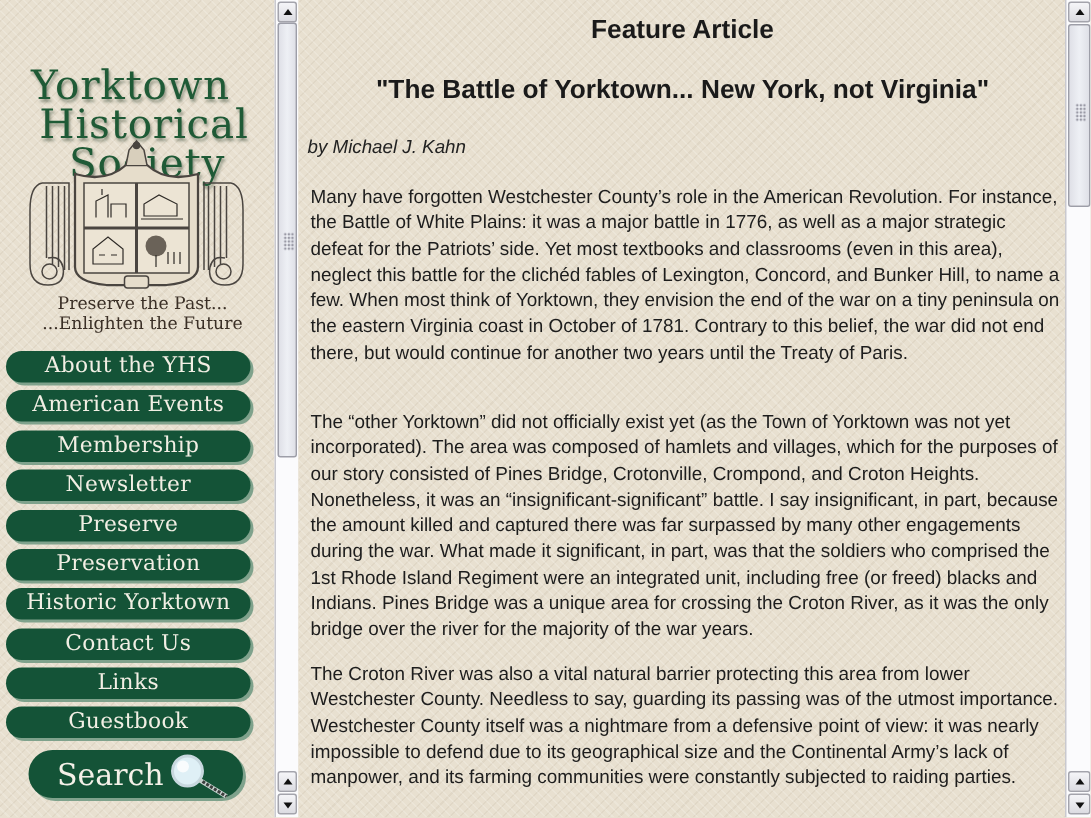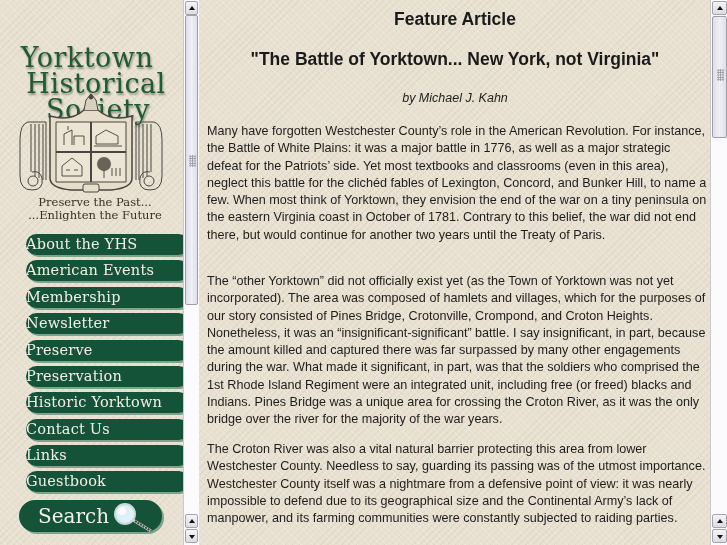--- a/index.html
+++ b/index.html
@@ -27,24 +27,24 @@
   #logo-title .l1 { display:block; margin-left:-10px;margin-top:43px; }
   #logo-title .l2 { display:block; margin-left:8px; }
   #logo-title .l3 { display:block; margin-left:12px; }
   #seal { position:absolute; left:16px; top:90px; width:150px; height:108px; }
   #tagline {
     position:absolute; left:12px; top:196px; width:166px; text-align:center;
     font-family:"DejaVu Serif", "Liberation Serif", serif;
     font-size:11.5px; line-height:13px; color:#3a2f26;
   }
   .nav-btn {
-    position:absolute; left:26px; width:163px; height:21px;
+    position:absolute; left:4px; width:163px; height:21px;
     background:#145337; border-radius:11px;
     box-shadow:2px 2px 0 #7fa28c;
-    color:#f2efe4; 
+    color:#f2efe4; text-align:center;
     font-family:"DejaVu Serif", "Liberation Serif", serif;
     font-size:14.5px; line-height:21px; letter-spacing:0.2px;
     cursor:pointer; white-space:nowrap;
   }
   .search-btn {
     position:absolute; left:19px; top:500px; width:143px; height:32px;
     background:#145337; border-radius:16px; box-shadow:2px 2px 0 #7fa28c;
     color:#f4f1e8; font-family:"DejaVu Serif","Liberation Serif",serif;
     font-size:20px; line-height:32px; cursor:pointer;
   }
@@ -60,21 +60,21 @@
   .sb-thumb { position:absolute; left:1px; width:13px; background:linear-gradient(90deg,#dfe0e7,#eef0f5 50%,#dfe0e7); border:1px solid #9d9ea8; border-radius:2px; box-sizing:border-box; cursor:pointer; }
   .grip { position:absolute; left:3px; width:7px; height:12px;
     background-image:radial-gradient(circle, #9a9aa6 0.8px, transparent 1px);
     background-size:2.4px 2.4px; }
 
   
   #main-frame { position:absolute; left:199px; top:0; width:511px; height:545px; overflow:hidden; }
   #article { position:absolute; left:6px; top:0; width:500px; color:#1a1a1a; }
   .h-feature { position:absolute; top:9px; left:0; width:500px; text-align:center; font-weight:bold; font-size:17.5px; }
   .h-title { position:absolute; top:49px; left:0; width:500px; text-align:center; font-weight:bold; font-size:17.5px; }
-  .byline { position:absolute; top:91px; left:0; width:500px; text-align:center; font-style:italic; font-size:12.5px; color:#222; }
+  .byline { position:absolute; top:91px; left:0; width:500px; font-style:italic; font-size:12.5px; color:#222; }
   .para { position:absolute; left:0; width:500px; font-size:12.6px; line-height:17.3px; color:#1d1d1d; margin:2px; }
 </style>
 </head>
 <body>
 
 <div id="left-frame" class="paper">
   <div id="logo-title">
     <span class="l1">Yorktown</span>
     <span class="l2">Historical</span>
     <span class="l3">Society</span>

